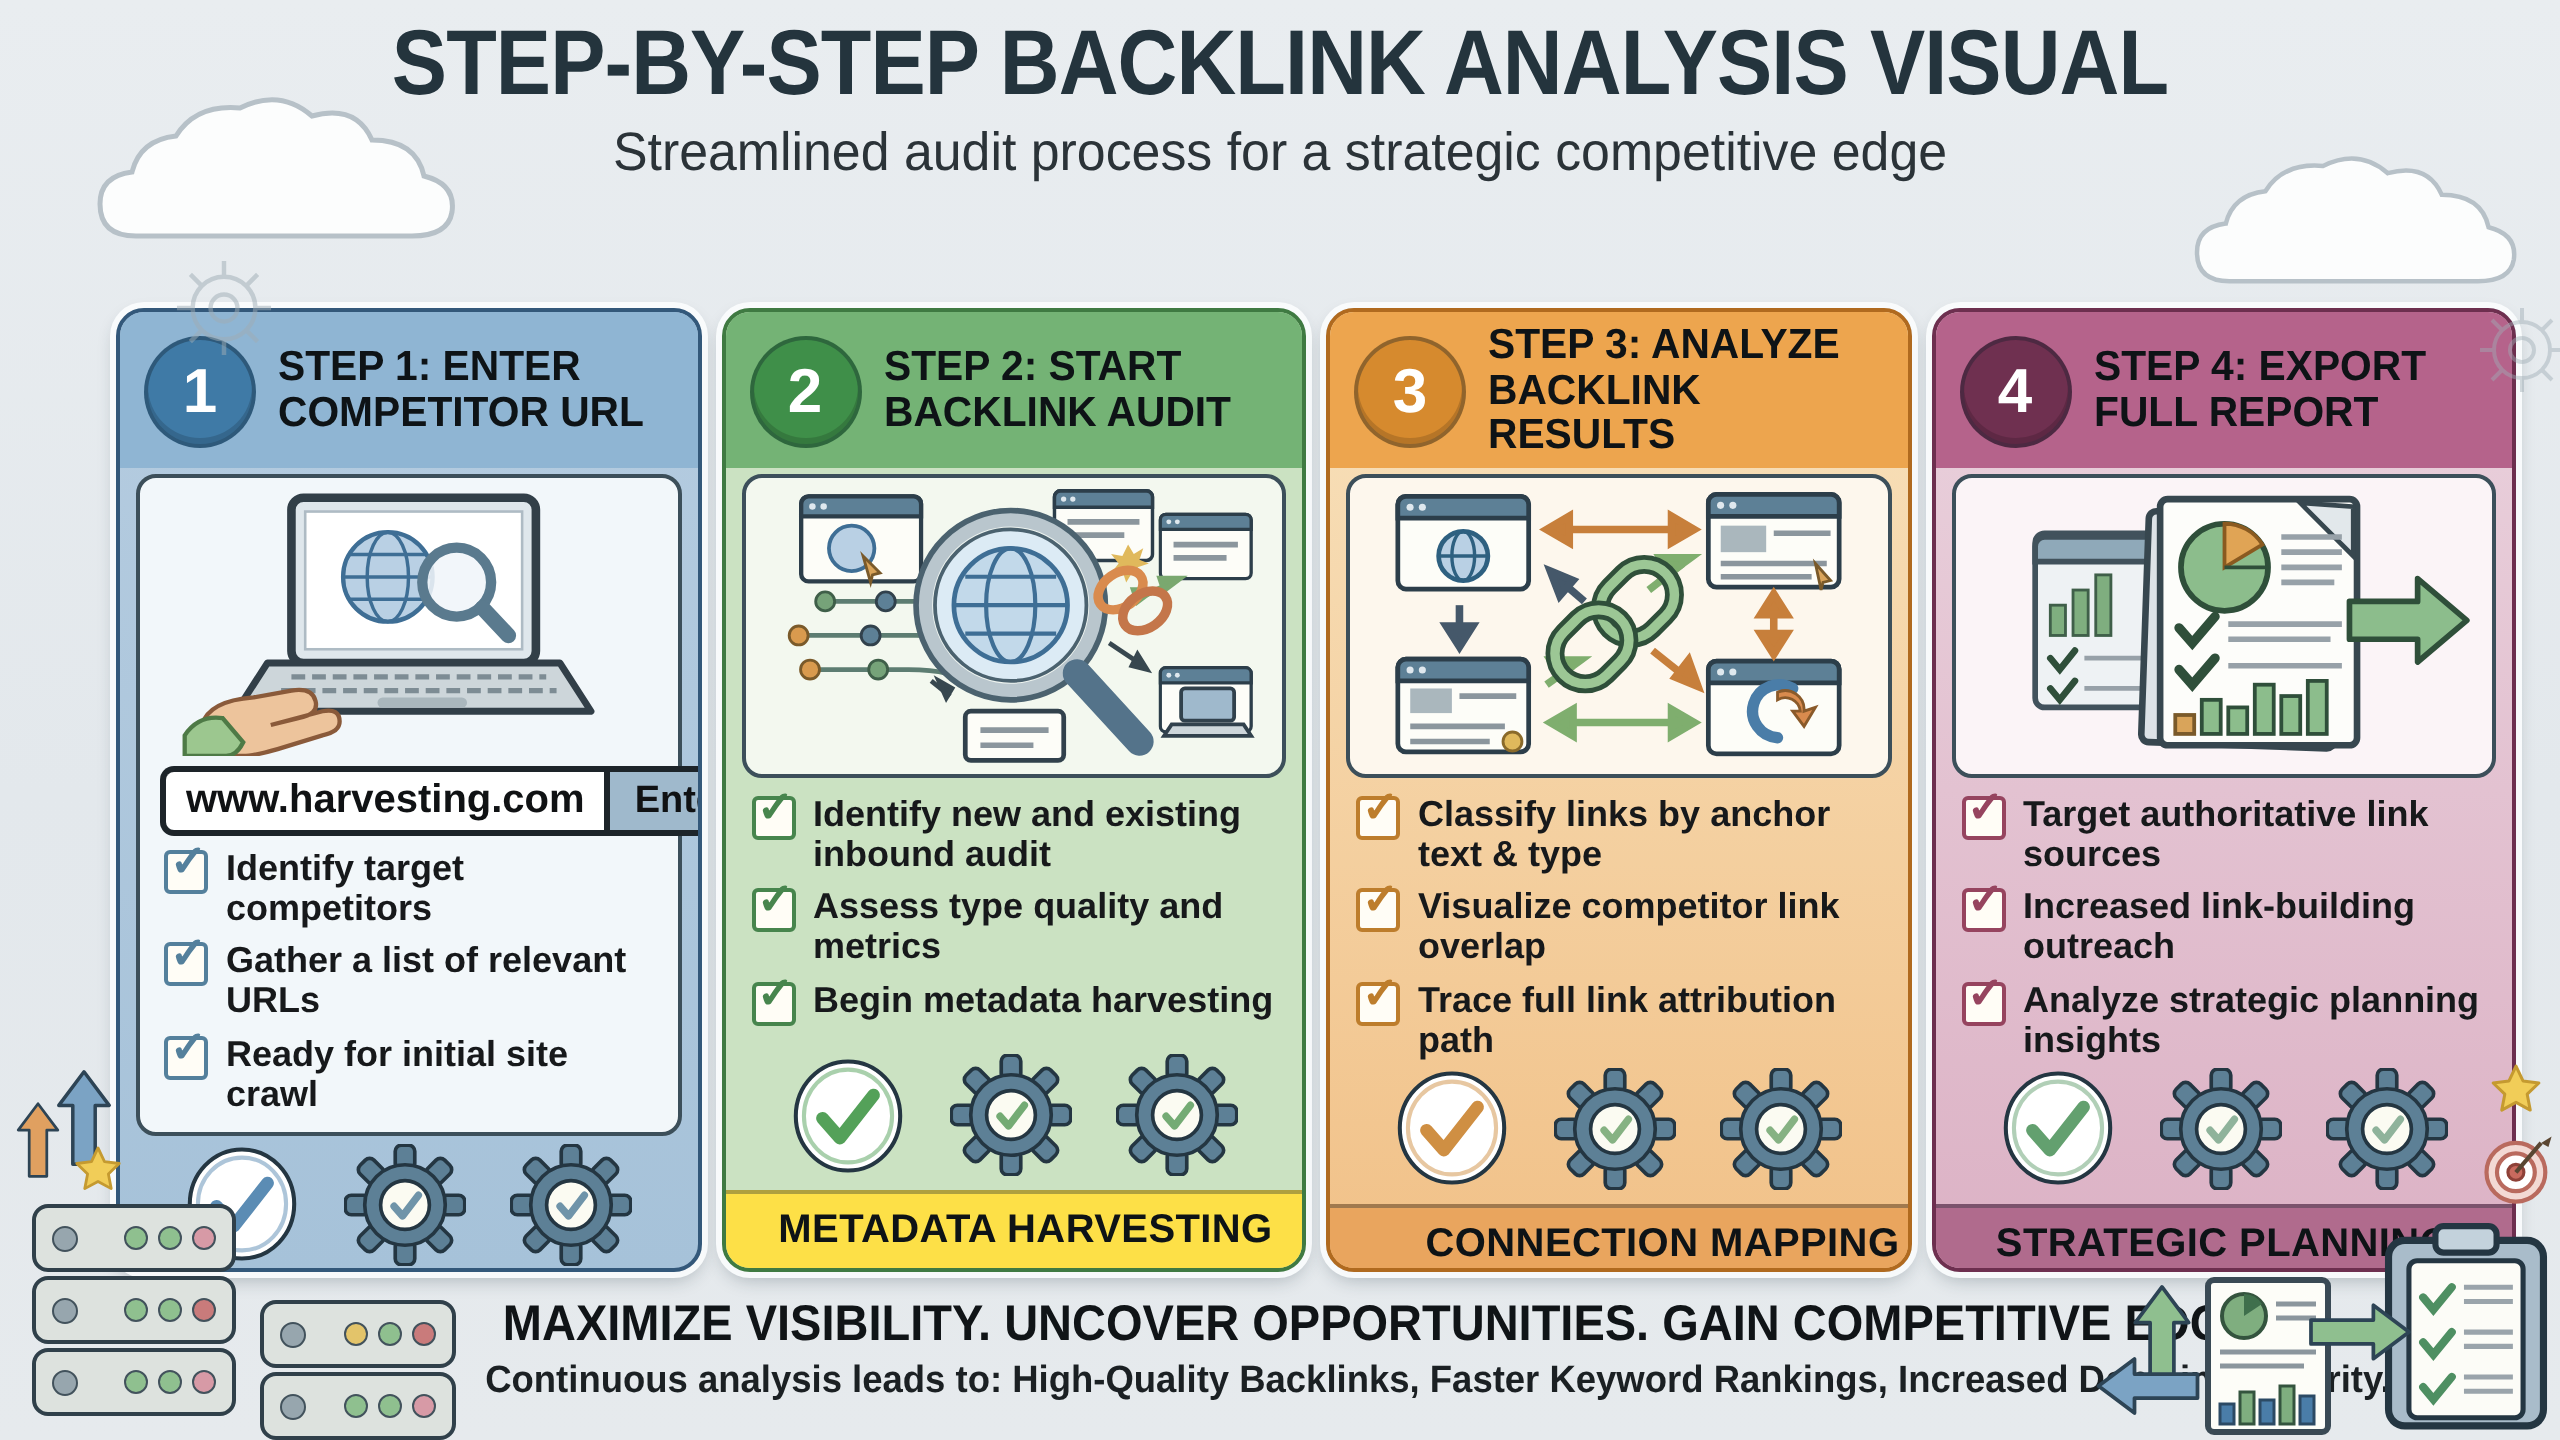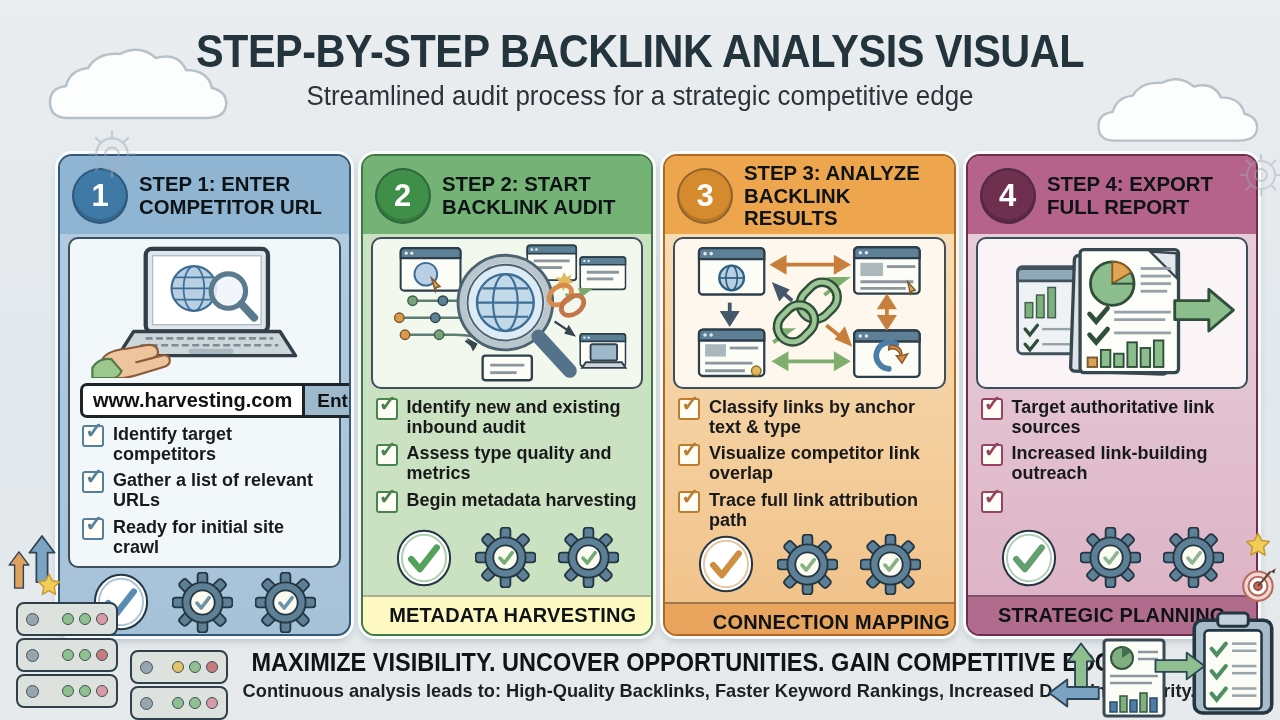--- a/index.html
+++ b/index.html
@@ -1,20 +1,20 @@
 <!DOCTYPE html>
 <html><head>
 <meta charset="utf-8">
 <style>
   html,body{margin:0;padding:0;background:#dfe5e9;}
   .canvas{position:relative;width:1280px;height:720px;overflow:hidden;
     background:linear-gradient(180deg,#e9edf0 0%,#e3e8ec 55%,#e6eaed 100%);
     font-family:"Liberation Sans",sans-serif;}
   
-  .hdr{position:absolute;top:24px;left:0;right:0;text-align:center;}
+  .hdr{position:absolute;top:4px;left:0;right:0;text-align:center;}
   .hdr h1{margin:0;font-size:46px;font-weight:800;color:#24343d;letter-spacing:-.5px;
     transform:scaleX(.9);transform-origin:center;}
   .hdr .sub{margin-top:3px;font-size:27px;font-weight:500;color:#2b3338;transform:scaleX(.96);transform-origin:center;}
   
   .cards{position:absolute;left:58px;top:154px;width:1200px;height:482px;display:flex;gap:10px;}
   .card{flex:1;display:flex;flex-direction:column;border-radius:14px;overflow:hidden;
     border:2.5px solid;box-shadow:0 0 0 3px rgba(250,252,253,.95),0 4px 9px rgba(30,50,60,.28);}
   .card-head{display:flex;align-items:center;gap:11px;padding:9px 8px 7px 12px;min-height:62px;}
   .badge{width:52px;height:52px;border-radius:50%;flex:none;display:flex;align-items:center;justify-content:center;
     color:#fff;font-size:31px;font-weight:800;border:2px solid rgba(15,30,40,.35);box-shadow:inset 0 -3px 0 rgba(0,0,0,.15);}
@@ -31,21 +31,21 @@
   .gear{width:61px;height:61px;}
   .card-footer{height:37px;flex:none;display:flex;align-items:center;justify-content:center;
     font-size:20px;font-weight:800;color:#0e1316;letter-spacing:.2px;border-top:2px solid rgba(25,40,50,.35);}
   
   .s1{background:linear-gradient(180deg,#b5cce0,#a6c2d9);border-color:#33587a;}
   .s1 .card-head{background:#8fb5d3;} .s1 .badge{background:#3f7aa6;}
   .s1 .panel{background:#f2f7fa;} .s1 .cbx{border-color:#54809c;color:#54809c;} .s1 .bigcheck{color:#5b8cb4;} .s1 .gear{color:#6f94a9;}
   .s2{background:#cbe2c2;border-color:#3f7a42;}
   .s2 .card-head{background:#74b375;} .s2 .badge{background:#3f8f49;}
   .s2 .panel{background:#f3f8ef;} .s2 .cbx{border-color:#47854d;color:#47854d;}
-  .s2 .card-footer{background:#fef9c3;padding-left:12px;} .s2 .bigcheck{color:#54a159;} .s2 .gear{color:#74ab74;}
+  .s2 .card-footer{background:#fde047;padding-left:12px;} .s2 .bigcheck{color:#54a159;} .s2 .gear{color:#74ab74;}
   .s3{background:linear-gradient(180deg,#f8e2bd,#f1c188);border-color:#b06a1f;}
   .s3 .card-head{background:#eda54e;} .s3 .badge{background:#d68a2e;}
   .s3 .panel{background:#fdf7ed;} .s3 .cbx{border-color:#bd7d2c;color:#bd7d2c;}
   .s3 .card-footer{background:#e9a55e;padding-left:44px;} .s3 .bigcheck{color:#cf8f43;} .s3 .gear{color:#86b283;}
   .s4{background:linear-gradient(180deg,#ead2dd,#dcb2c5);border-color:#6d2f4f;}
   .s4 .card-head{background:#b5638b;} .s4 .badge{background:#6f3050;}
   .s4 .panel{background:#fbf4f7;} .s4 .cbx{border-color:#96445f;color:#96445f;}
   .s4 .card-footer{background:#b06b8d;} .s4 .bigcheck{color:#63a06f;} .s4 .gear{color:#8fb39b;}
   
   .urlbar{display:flex;margin:5px 6px 2px;}
@@ -442,20 +442,21 @@
         <li class="check-item">
             <span class="cbx">
               <b>✓</b>
             </span>
             <span>Increased link-building outreach</span>
           </li>
         <li class="check-item">
             <span class="cbx">
               <b>✓</b>
             </span>
+            <span>Analyze strategic planning insights</span>
           </li>
       </ul>
       <div class="gears-row">
         <svg class="bigcheck">
             <use href="#sym-bigcheck"></use>
           </svg>
         <svg class="gear">
             <use href="#sym-gear"></use>
           </svg>
         <svg class="gear">

